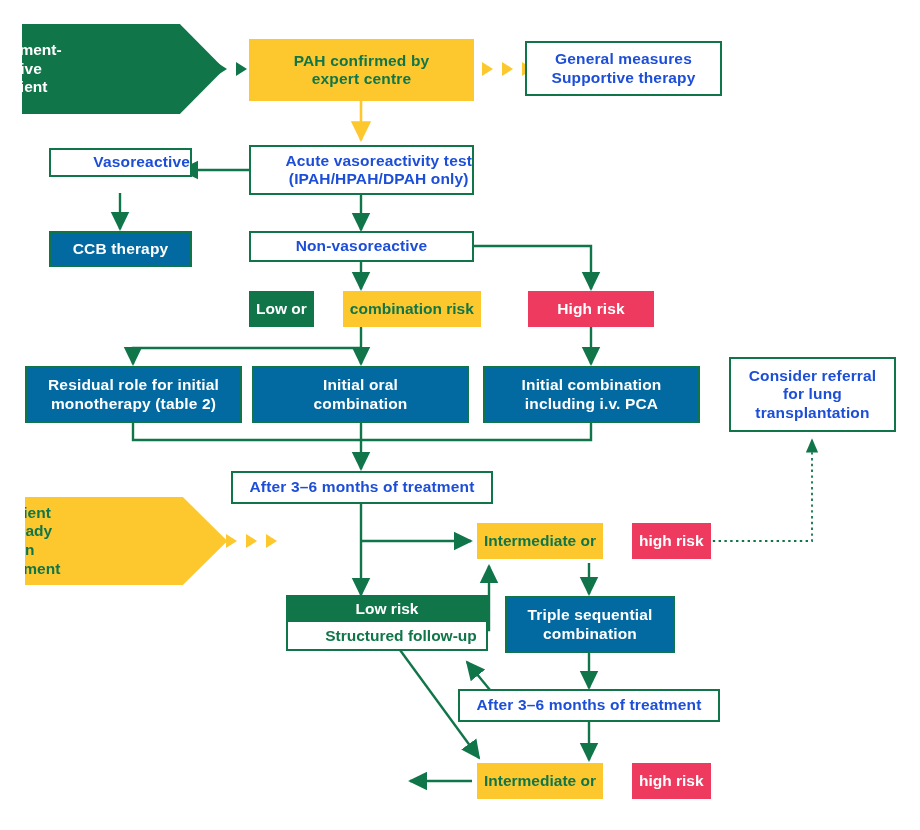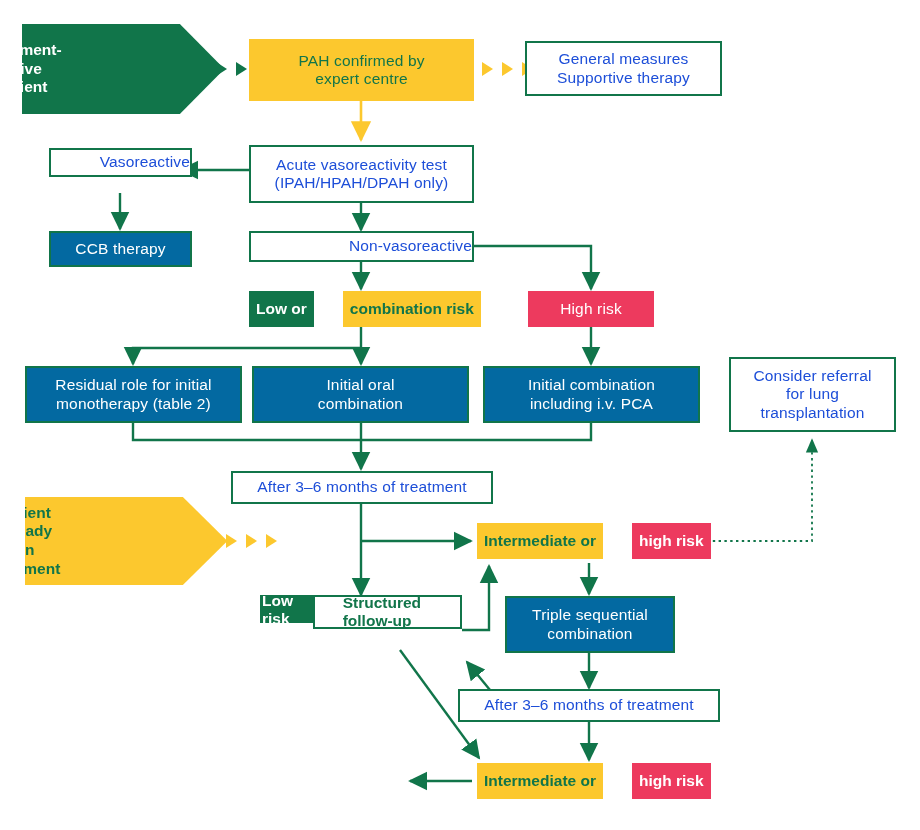--- a/index.html
+++ b/index.html
@@ -27,21 +27,21 @@
   }
   .node {
     position: absolute;
     box-sizing: border-box;
     display: flex;
     align-items: center;
     justify-content: center;
     text-align: center;
     line-height: 1.18;
     font-size: 15.5px;
-    font-weight: 400;
+    font-weight: 700;
     letter-spacing: 0.01em;
     white-space: pre-line;
     z-index: 2;
   }
   .filled {
     background: #0369a1;
     color: #ffffff;
     border: 2px solid #11754a;
   }
   .outlined {
@@ -115,21 +115,22 @@
   }
   .tri-green { border-left: 11px solid #11754a; }
   .tri-yellow { border-left: 11px solid #fcc82e; }
 
   
   .stack {
     position: absolute;
     box-sizing: border-box;
     z-index: 2;
     display: flex;
-    flex-direction: row;
+    flex-direction: column;
+    margin-left: 26px;
   }
   .stack .top {
     background: #11754a;
     color: #ffffff;
     border: 2px solid #11754a;
     border-bottom: none;
     display: flex; align-items: center; justify-content: center;
     font-size: 15.5px; font-weight: 600;
   }
   .stack .bottom {
@@ -219,34 +220,34 @@
     <span class="tri tri-yellow"></span>
     <span class="tri tri-yellow"></span>
     <span class="tri tri-yellow"></span>
   </div>
 
   <div class="node outlined" style="left:525px; top:41px; width:197px; height:55px;">
     <span>General measures
 Supportive therapy</span>
   </div>
 
-  <div class="node outlined" style="left:249px; top:145px; width:225px; height:58px;">
+  <div class="node outlined" style="left:249px; top:145px; width:225px; height:50px;justify-content:flex-end;">
     <span>Acute vasoreactivity test
 (IPAH/HPAH/DPAH only)</span>
   </div>
 
   <div class="node outlined" style="left:49px; top:148px; width:143px; height:29px;justify-content:flex-end;">
     <span>Vasoreactive</span>
   </div>
 
   <div class="node filled" style="left:49px; top:231px; width:143px; height:36px;">
     <span>CCB therapy</span>
   </div>
 
-  <div class="node outlined" style="left:249px; top:231px; width:225px; height:31px;justify-content:flex-end;">
+  <div class="node outlined" style="left:249px; top:231px; width:225px; height:31px;">
     <span>Non-vasoreactive</span>
   </div>
 
   <div class="split" style="left:249px; top:291px; width:225px; height:36px;">
     <span class="seg-green">Low or</span>
     <span class="seg-yellow" style="flex:1;">combination risk</span>
   </div>
 
   <div class="node pink" style="left:528px; top:291px; width:126px; height:36px;">
     <span>High risk</span>

